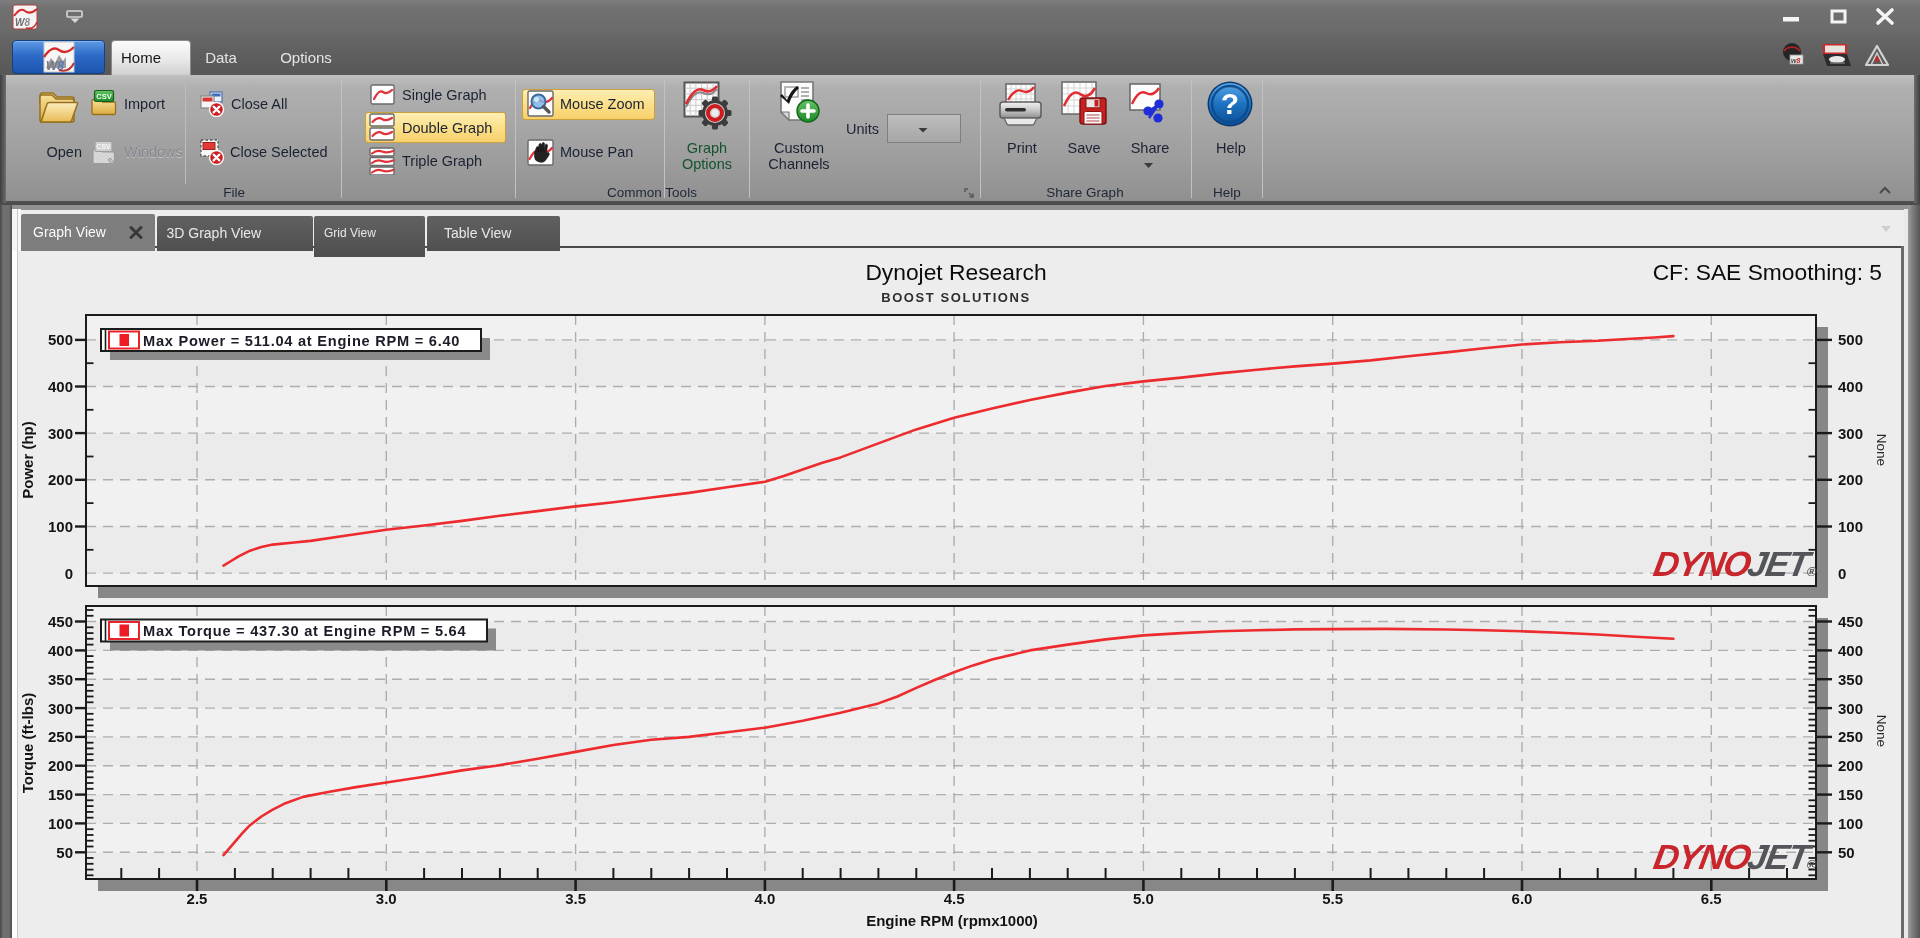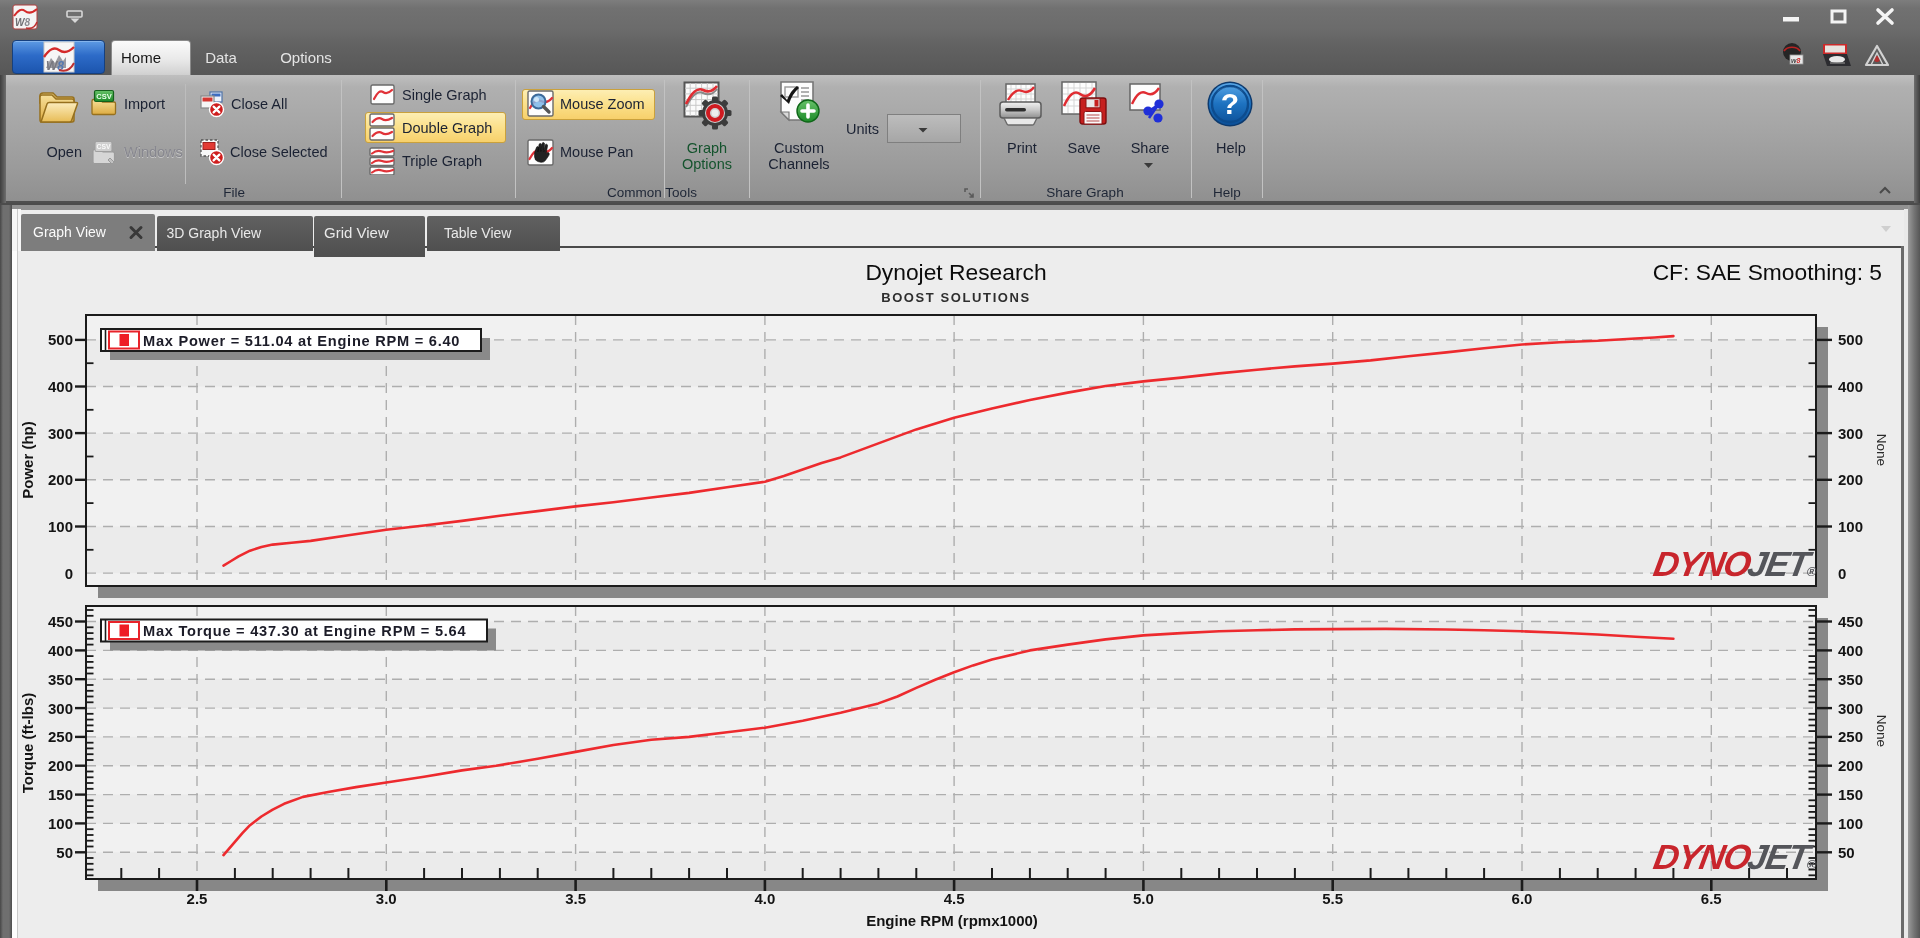--- a/index.html
+++ b/index.html
@@ -394,21 +394,21 @@
 <div style="position:absolute;left:12px;top:209px;width:9px;height:42px;background:#f6f6f6"></div>
 <div style="position:absolute;left:16.5px;top:209px;width:1px;height:729px;background:#c9c9c9"></div>
 <div style="position:absolute;left:1904px;top:209px;width:4px;height:729px;background:#e9e9e9"></div>
 <div style="position:absolute;left:1908px;top:205px;width:12px;height:733px;background:linear-gradient(90deg,#9b9b9b 0,#757575 6px,#565656 12px)"></div>
 <div style="position:absolute;left:21px;top:214px;width:134px;height:36.5px;background:#7d7d7d;border-radius:2px 2px 0 0"></div>
 <div style="position:absolute;left:33px;top:215px;height:35px;line-height:34px;font-size:14px;color:#fbfbfb">Graph View</div>
 <svg style="position:absolute;left:128px;top:225px" width="16" height="15" viewBox="0 0 16 15">
       <path d="M3 2.5 L13 12.5 M13 2.5 L3 12.5" stroke="#383838" stroke-width="3" stroke-linecap="round"></path>
     </svg>
 <div style="position:absolute;top:215.5px;height:35px;background:linear-gradient(180deg,#616161,#4f4f4f);color:#e9e9e9;font-size:14px;line-height:34px;border-radius:2px 2px 0 0;left:156.5px;width:156px;padding-left:10px">3D Graph View</div>
-<div style="position:absolute;top:215.5px;height:41px;background:linear-gradient(180deg,#616161,#4f4f4f);color:#e9e9e9;font-size:15px;line-height:34px;border-radius:2px 2px 0 0;left:314px;width:111px;padding-left:10px">Grid View</div>
+<div style="position:absolute;top:215.5px;height:41px;background:linear-gradient(180deg,#616161,#4f4f4f);color:#e9e9e9;font-size:12px;line-height:34px;border-radius:2px 2px 0 0;left:314px;width:111px;padding-left:10px">Grid View</div>
 <div style="position:absolute;top:215.5px;height:35px;background:linear-gradient(180deg,#616161,#4f4f4f);color:#e9e9e9;font-size:14px;line-height:34px;border-radius:2px 2px 0 0;left:427px;width:133px;padding-left:17px">Table View</div>
 <svg style="position:absolute;left:1878px;top:224px" width="16" height="10" viewBox="0 0 16 10">
       <path d="M3 2 L13 2 L8 8 Z" fill="#cfcfcf"></path>
     </svg>
 <svg style="position:absolute;left:34px;top:84px" width="46" height="42" viewBox="0 0 46 42">
       <defs>
 <linearGradient id="fold" x1="0" y1="0" x2="0" y2="1">
  <stop offset="0" stop-color="#f7e09a"></stop>
           <stop offset="1" stop-color="#ddab41"></stop>
         </linearGradient>

